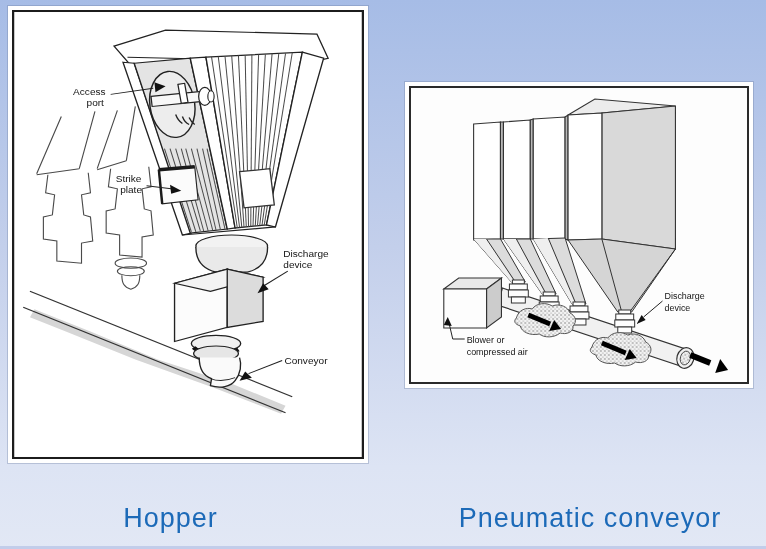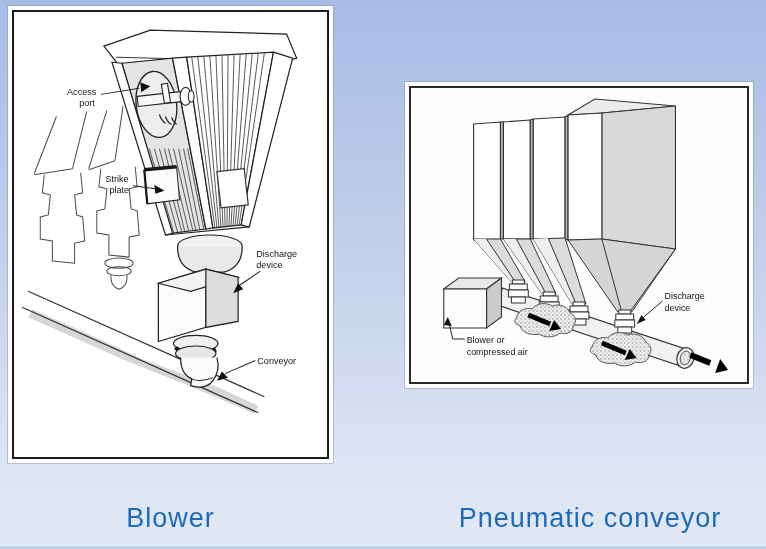--- a/index.html
+++ b/index.html
@@ -16,21 +16,21 @@
   .panel svg{display:block;width:100%;height:100%;}
   .caption{
     position:absolute;text-align:center;color:#1c6ab8;font-size:27px;
     letter-spacing:1px;font-family:"Liberation Sans",sans-serif;
   }
   text{font-family:"Liberation Sans",sans-serif;font-size:9px;fill:#141414;}
 </style>
 </head>
 <body>
 
-<div class="panel" style="left:8px;top:6px;width:325px;height:457px">
+<div class="panel" style="left:8px;top:6px;width:360px;height:457px">
   <svg viewBox="0 0 314 447" preserveAspectRatio="none">
 
     <rect x="1" y="1" width="312" height="445" fill="#ffffff" stroke="#1c1c1c" stroke-width="2"></rect>
 
     <g fill="none" stroke="#4a4a4a" stroke-width="1">
       <path d="M22 163 L44 106 M74 101 L60 158 M22 164 L60 158"></path>
       <path d="M32 164 L30 182 L38 184 L36 204 L28 206 L28 228 L40 230 L40 250 L62 252 L62 232 L72 230 L70 206 L64 204 L62 184 L70 182 L68 162"></path>
       <path d="M76 158 L94 100 M110 96 L102 150 M76 159 L102 150"></path>
       <path d="M88 158 L86 176 L94 178 L92 198 L84 200 L84 222 L96 224 L96 244 L116 246 L116 226 L126 224 L124 200 L118 198 L116 178 L124 176 L122 156"></path>
       <ellipse cx="106" cy="252" rx="14" ry="5"></ellipse>
@@ -247,16 +247,16 @@
       <text text-anchor="start">
         <tspan x="257" y="213">Discharge</tspan>
         <tspan x="257" y="225">device</tspan>
       </text>
       <line x1="255" y1="215" x2="236" y2="231" stroke="#222" stroke-width="1"></line>
       <polygon points="229,238 234,229 238,234" fill="#111"></polygon>
     </g>
   </svg>
 </div>
 
-<div class="caption" style="left:8px;top:503px;width:325px">Blower</div>
+<div class="caption" style="left:8px;top:503px;width:325px">Hopper</div>
 <div class="caption" style="left:405px;top:503px;width:370px">Pneumatic conveyor</div>
 
 <div class="bottom-edge"></div>
 
 </body></html>

